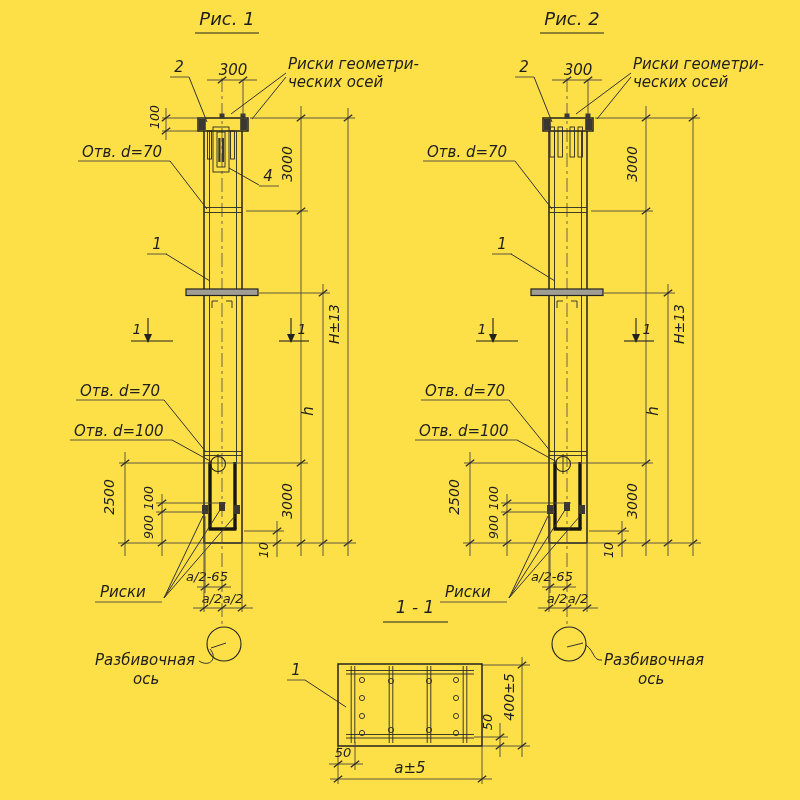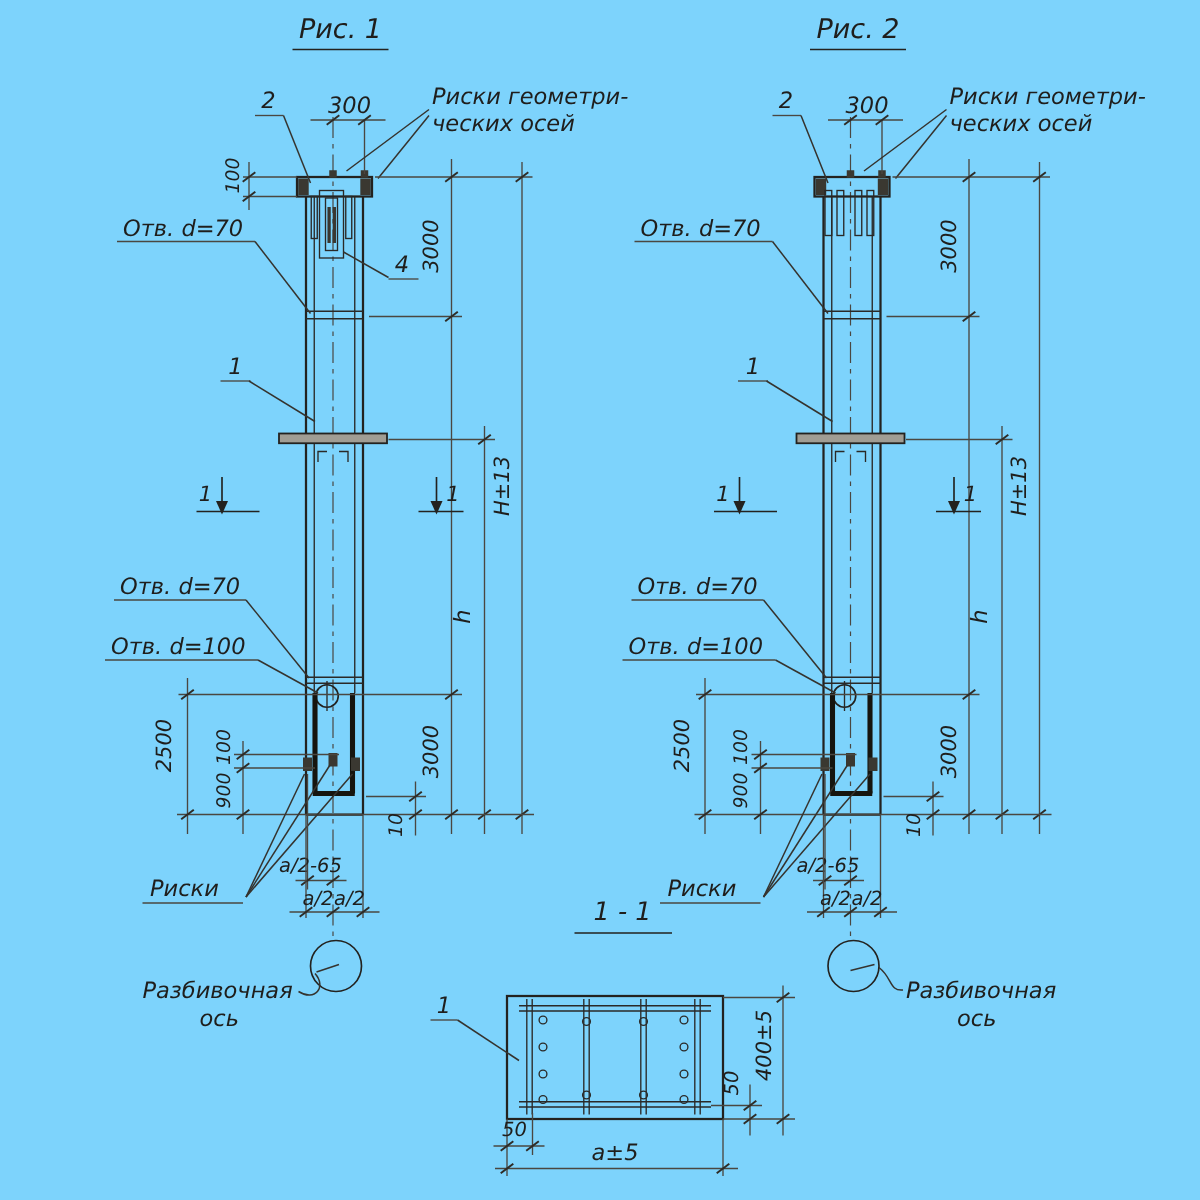--- a/index.html
+++ b/index.html
@@ -1,16 +1,16 @@
 <!DOCTYPE html>
 <html><head>
 <meta charset="utf-8">
 <style>
   html,body{margin:0;padding:0;background:#e8e8e6;}
-  #stage{width:800px;height:800px;background:#7dd3fc;position:relative;margin:0 auto;
+  #stage{width:800px;height:800px;background:#fde047;position:relative;margin:0 auto;
          font-family:"DejaVu Sans",sans-serif;}
   svg{display:block;}
   text{font-family:"DejaVu Sans",sans-serif;font-style:italic;fill:#1f1e1c;}
   .t18{font-size:18px;} .t17{font-size:17px;} .t15{font-size:15px;}
   .t14{font-size:14px;} .t13{font-size:13px;} .t12{font-size:12.5px;}
   .mid{text-anchor:middle;}
   .ol  {stroke:#23221f;stroke-width:1.5;fill:none;}
   .ol2 {stroke:#23221f;stroke-width:1.1;fill:none;}
   .thin{stroke:#2a2927;stroke-width:0.9;fill:none;}
   .dim {stroke:#4a4741;stroke-width:0.9;fill:none;}

